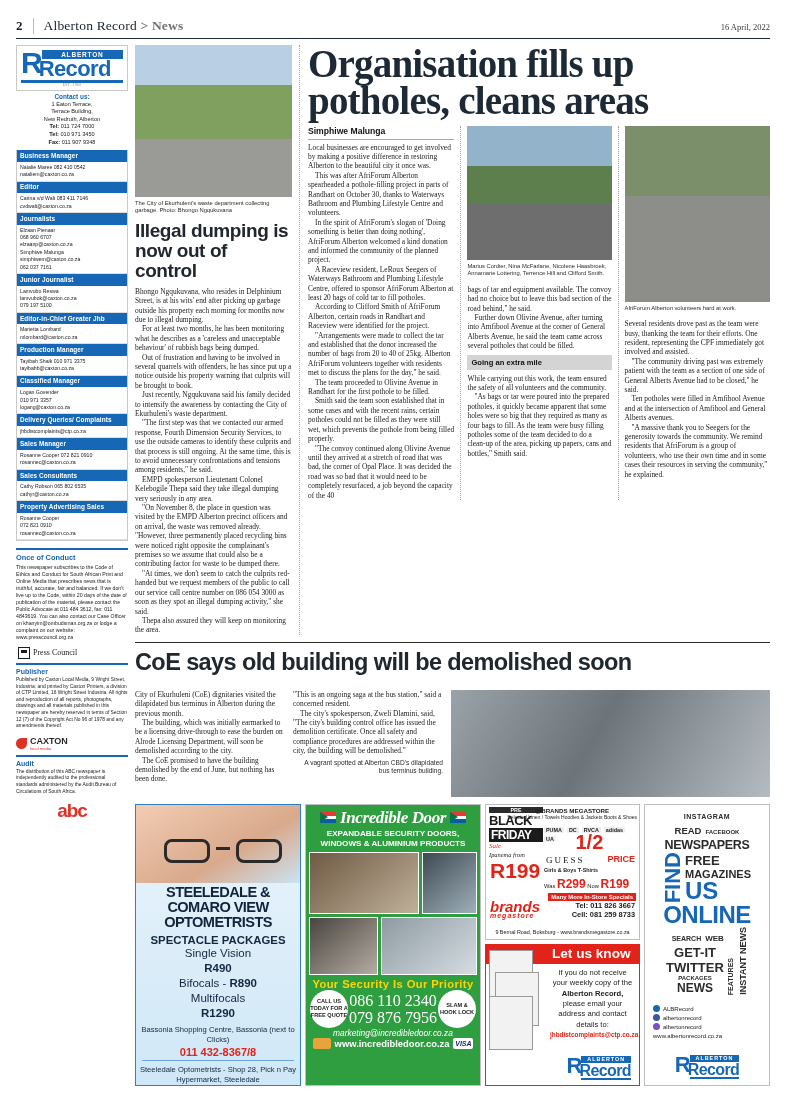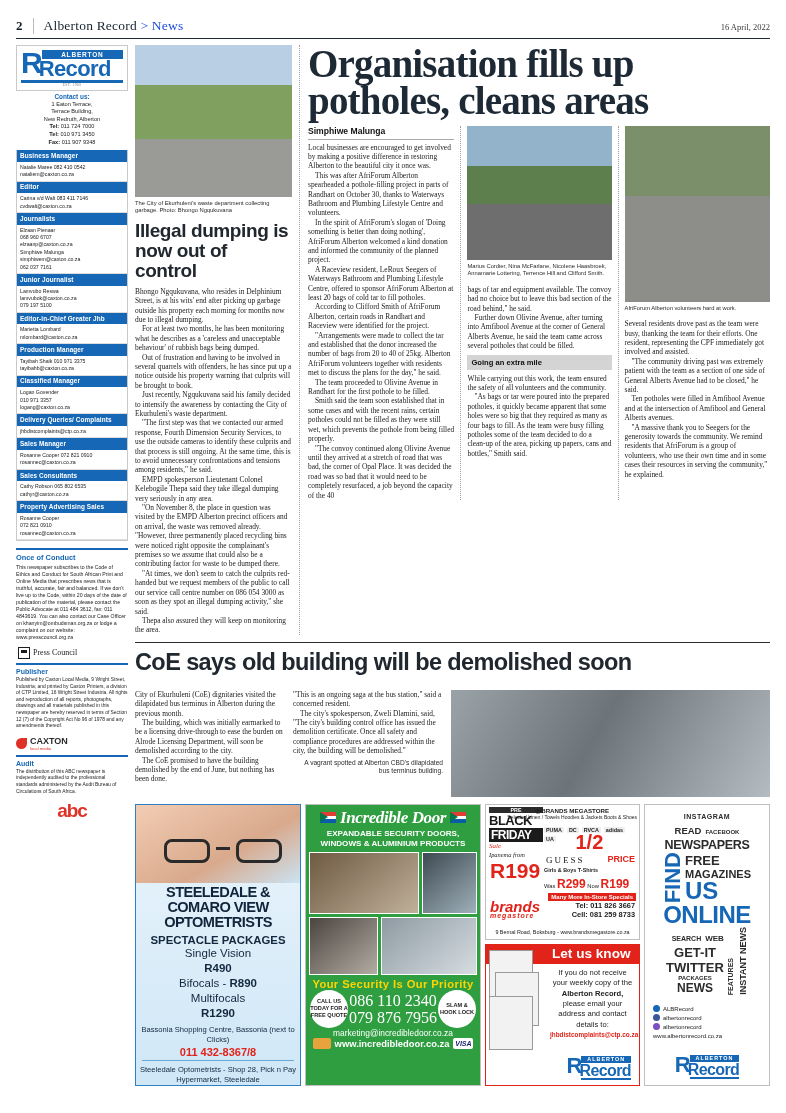--- a/index.html
+++ b/index.html
@@ -10,21 +10,21 @@
     font-family: "Liberation Serif", serif;
     color: #1b1b1b;
     overflow: hidden;
   }
   .page { position: relative; width:786px; height:1113px; padding: 18px 16px 8px 16px; }
 
   
   .topbar { display:flex; align-items:baseline; border-bottom:1.4px solid #1c2b3a; padding-bottom:4px; }
   .pagenum { font-family:"Liberation Serif",serif; font-weight:bold; font-size:13px; padding-right:10px; border-right:1px solid #b9b9b9; margin-right:10px; color:#14202c;}
   .sectiontitle { font-size:13.5px; color:#18242f; letter-spacing:.2px; }
-  .sect-news { color:#1d4ed8; font-weight:normal; }
+  .sect-news { color:#737373; font-weight:bold; }
   .datestamp { margin-left:auto; font-size:8.5px; color:#3a3a3a; font-family:"Liberation Serif",serif;}
 
   .body { display:flex; gap:0; margin-top:6px; }
 
   
   .rail { width:112px; flex:0 0 112px; }
   .logoblock { border:1px solid #c9c9c9; padding:4px 4px 3px 4px; }
   .logo-r { display:flex; align-items:flex-start; }
   .logo-bigR {
     font-family:"Liberation Sans", sans-serif; font-weight:bold; font-size:30px; line-height:26px;
@@ -152,21 +152,21 @@
   .door-title { font-family:"Liberation Serif",serif; font-style:italic; font-weight:bold; font-size:17px; color:#fff; letter-spacing:-0.4px;}
   .door-sub { font-family:"Liberation Sans",sans-serif; font-weight:bold; font-size:8.1px; color:#fff; text-align:center; line-height:10px; margin-top:1px;}
   .door-grid { display:grid; grid-template-columns:2fr 1fr; gap:3px; padding:3px; }
   .door-grid2 { display:grid; grid-template-columns:1fr 1.4fr; gap:3px; padding:0 3px 3px 3px; }
   .door-img { background:#8c7a63; border:1px solid #fff; height:62px; }
   .door-img.g2 { height:58px; }
   .door-pri { font-family:"Liberation Sans",sans-serif; font-weight:bold; font-size:11.2px; color:#ffd400; text-align:center; letter-spacing:.4px; }
   .door-nums { font-family:"Liberation Serif",serif; font-size:16px; color:#fff; text-align:center; line-height:17px; }
   .door-badge { background:#fff; border-radius:50%; font-family:"Liberation Sans",sans-serif; font-weight:bold; font-size:5.6px; color:#1b1b1b; text-align:center; width:38px; height:38px; display:flex; align-items:center; justify-content:center; line-height:7px;}
   .door-row { display:flex; align-items:center; justify-content:space-between; padding:0 4px;}
-  .door-mail { font-family:"Liberation Sans",sans-serif; font-size:8.4px; color:#fff; text-align:center; }
+  .door-mail { font-family:"Liberation Sans",sans-serif; font-size:8.4px; color:#fff; text-align:center;font-style:italic; }
   .door-web { font-family:"Liberation Sans",sans-serif; font-weight:bold; font-size:9.4px; color:#fff; text-align:center; }
   .door-foot { display:flex; align-items:center; justify-content:center; gap:4px; padding-bottom:3px;}
   .cardmc{width:18px;height:11px;border-radius:2px;background:#e8a33d;}
   .cardvisa{width:20px;height:11px;border-radius:2px;background:#fff;color:#1a1f71;font-family:"Liberation Sans",sans-serif;font-weight:bold;font-size:7px;text-align:center;line-height:11px;font-style:italic;}
 
   
   .ad-brands { height:136px; background:#fff; border:1px solid #bfbfbf; position:relative; overflow:hidden;}
   .bf { position:absolute; left:3px; top:2px; width:54px; }
   .bf-pre { font-family:"Liberation Sans",sans-serif; font-weight:bold; font-size:5.4px; color:#fff; background:#2b2b2b; text-align:center; }
   .bf-black { font-family:"Liberation Sans",sans-serif; font-weight:bold; font-size:13px; color:#1b1b1b; letter-spacing:-.5px;}

